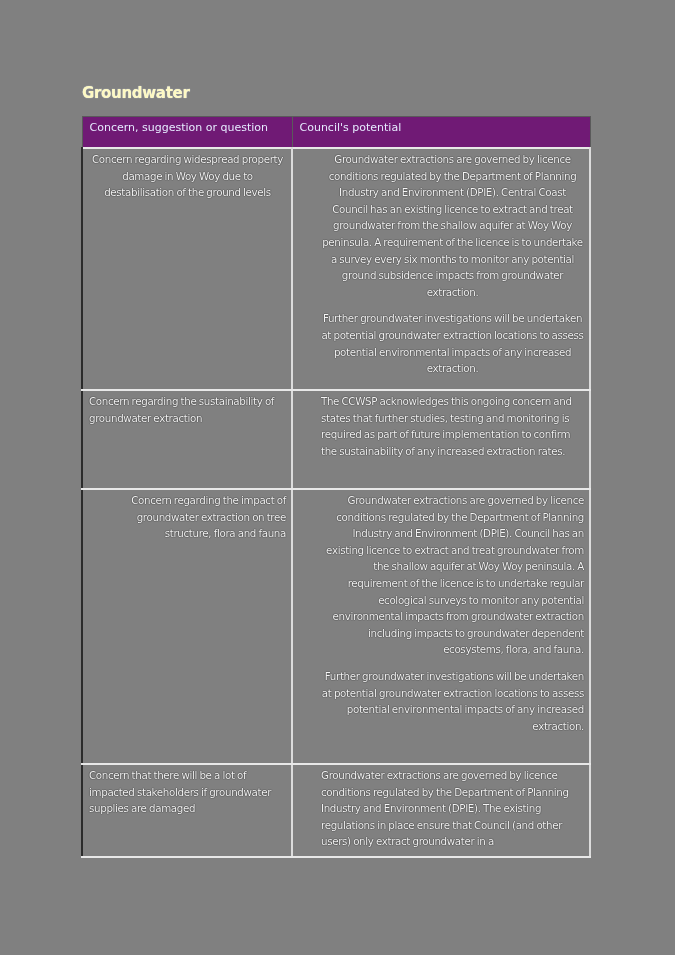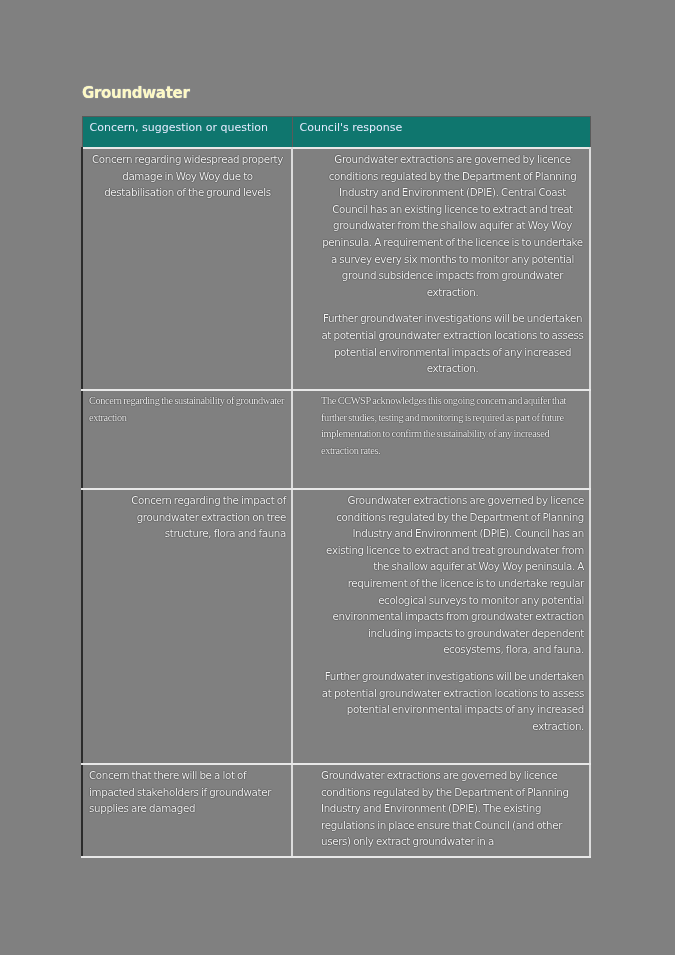--- a/index.html
+++ b/index.html
@@ -29,21 +29,21 @@
       position: absolute;
       left: 81px;
       top: 116px;
       width: 508px;
       border-collapse: collapse;
       table-layout: fixed;
     }
     table.feedback col.c1 { width: 210px; }
     table.feedback col.c2 { width: 298px; }
     thead th {
-      background: #0f766e;
+      background: #701a75;
       color: #e6ebff;
       font-weight: normal;
       text-align: left;
       font-size: 11px;
       padding: 4px 7px 0 7px;
       height: 26px;
       vertical-align: top;
       border: 1px solid #5a5a5a;
       line-height: 14px;
     }
@@ -66,52 +66,52 @@
       border-right: 2px solid #dcdcdc;
       padding-left: 28px;
     }
     tbody td p {
       margin: 0 0 10px 0;
     }
     tbody td p:last-child {
       margin-bottom: 0;
     }
     tr.r1 td { height: 232px; text-align: center; }
-    tr.r2 td { height: 89px; font-family: Liberation Serif, serif; }
+    tr.r2 td { height: 89px; }
     tr.r3 td { height: 265px; text-align: right; }
     tr.r4 td { height: 78px; }
   </style>
 </head>
 <body>
 
 <h2 class="page-heading">Groundwater</h2>
 
 <table class="feedback">
   <colgroup>
     <col class="c1">
     <col class="c2">
   </colgroup>
   <thead>
     <tr>
       <th>Concern, suggestion or question</th>
-      <th>Council's response</th>
+      <th>Council's potential</th>
     </tr>
   </thead>
   <tbody>
     <tr class="r1">
       <td>Concern regarding widespread property damage in Woy Woy due to destabilisation of the ground levels</td>
       <td class="resp">
         <p>Groundwater extractions are governed by licence conditions regulated by the Department of Planning Industry and Environment (DPIE). Central Coast Council has an existing licence to extract and treat groundwater from the shallow aquifer at Woy Woy peninsula. A requirement of the licence is to undertake a survey every six months to monitor any potential ground subsidence impacts from groundwater extraction.</p>
         <p>Further groundwater investigations will be undertaken at potential groundwater extraction locations to assess potential environmental impacts of any increased extraction.</p>
       </td>
     </tr>
     <tr class="r2">
       <td>Concern regarding the sustainability of groundwater extraction</td>
       <td class="resp">
-        <p>The CCWSP acknowledges this ongoing concern and aquifer that further studies, testing and monitoring is required as part of future implementation to confirm the sustainability of any increased extraction rates.</p>
+        <p>The CCWSP acknowledges this ongoing concern and states that further studies, testing and monitoring is required as part of future implementation to confirm the sustainability of any increased extraction rates.</p>
       </td>
     </tr>
     <tr class="r3">
       <td>Concern regarding the impact of groundwater extraction on tree structure, flora and fauna</td>
       <td class="resp">
         <p>Groundwater extractions are governed by licence conditions regulated by the Department of Planning Industry and Environment (DPIE). Council has an existing licence to extract and treat groundwater from the shallow aquifer at Woy Woy peninsula. A requirement of the licence is to undertake regular ecological surveys to monitor any potential environmental impacts from groundwater extraction including impacts to groundwater dependent ecosystems, flora, and fauna.</p>
         <p>Further groundwater investigations will be undertaken at potential groundwater extraction locations to assess potential environmental impacts of any increased extraction.</p>
       </td>
     </tr>
     <tr class="r4">

